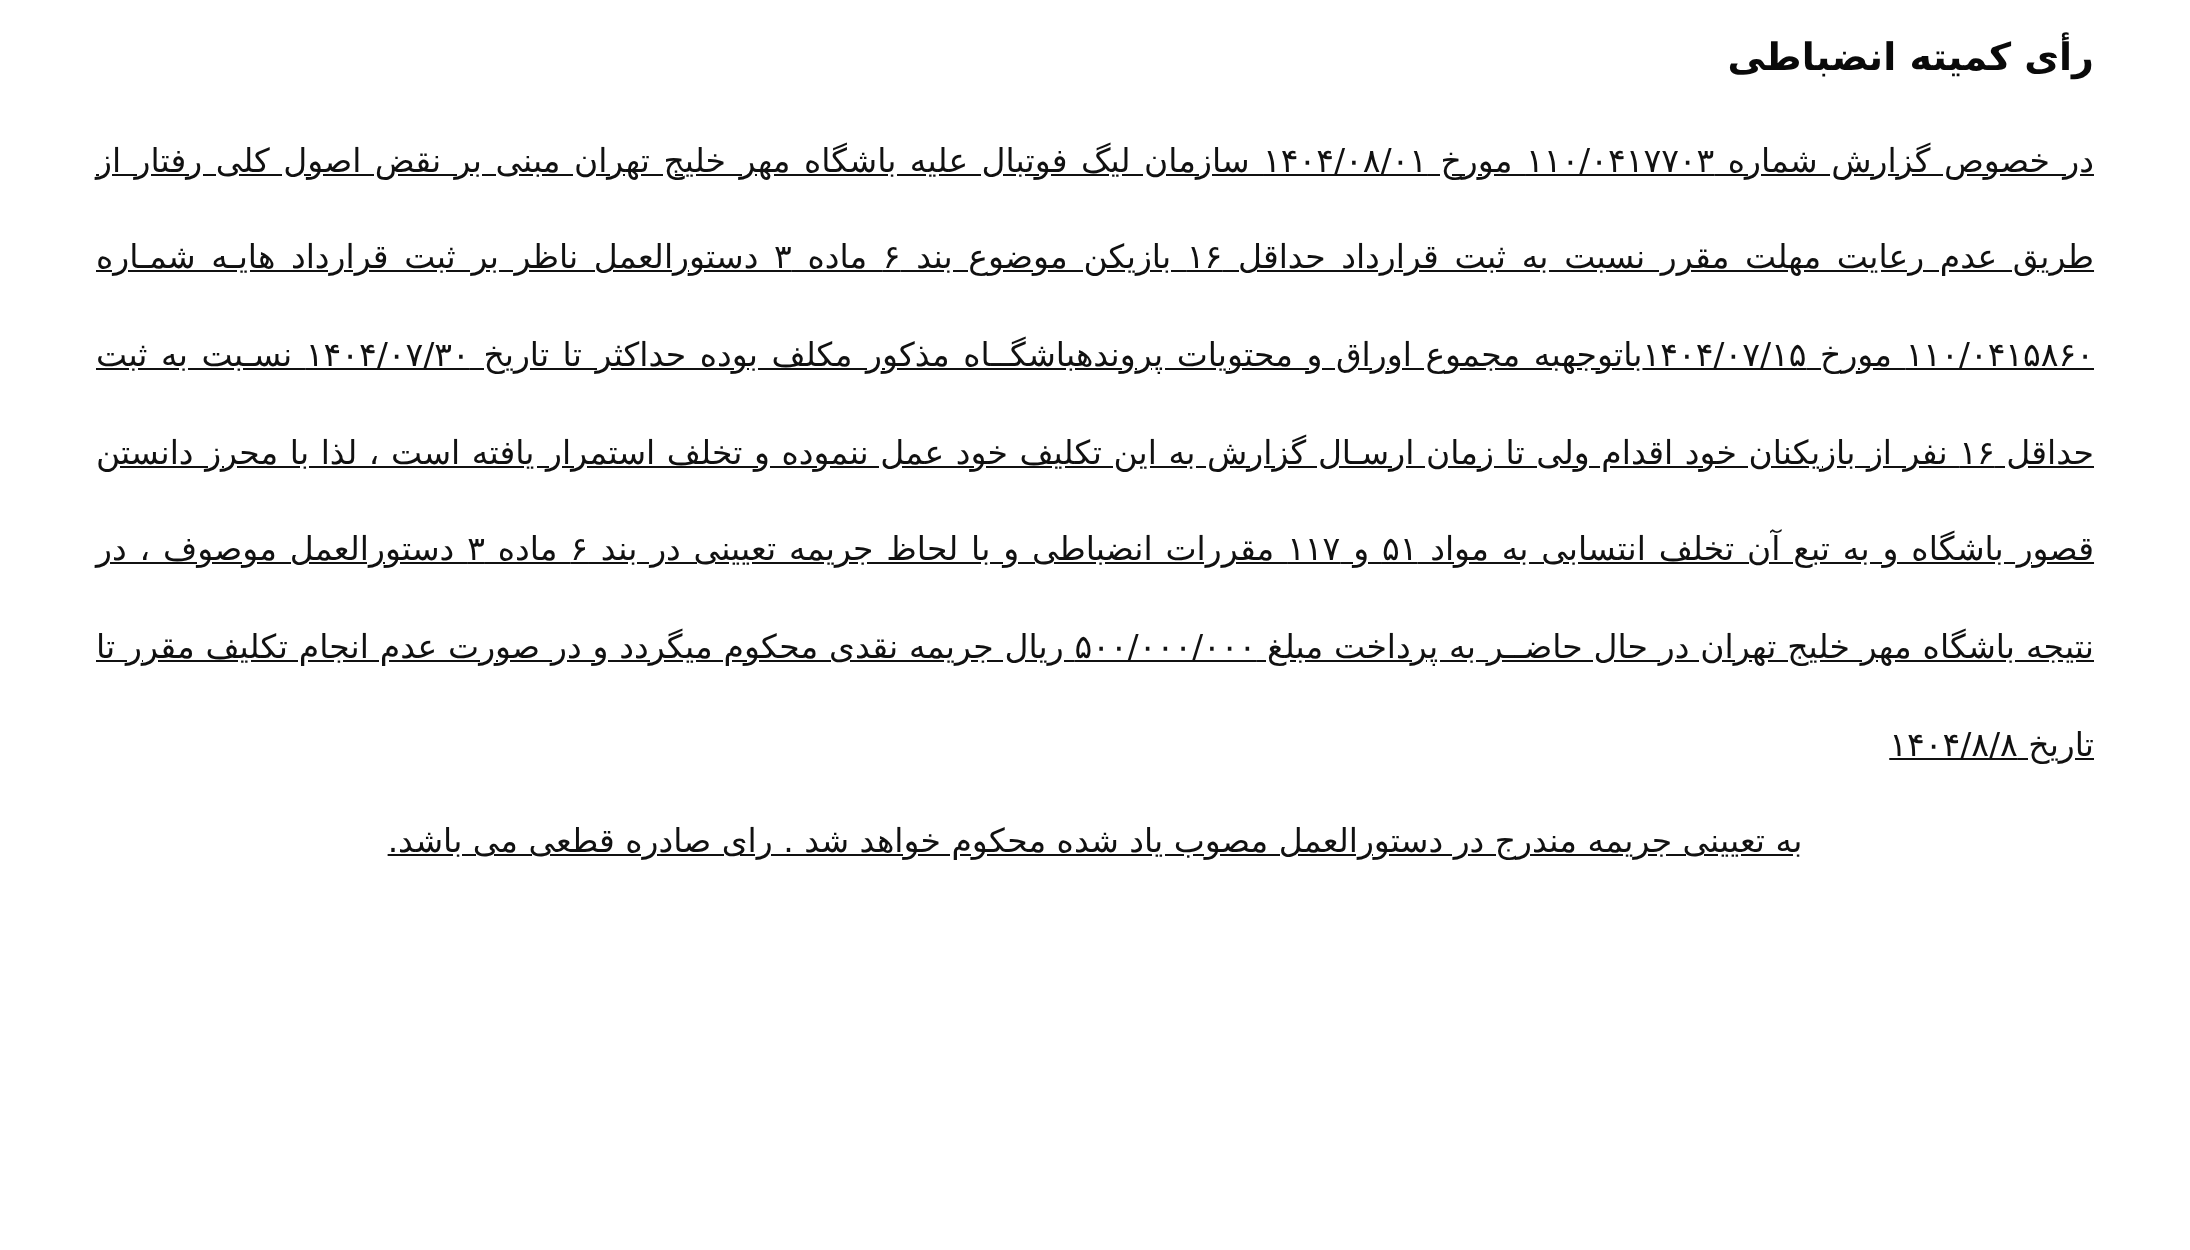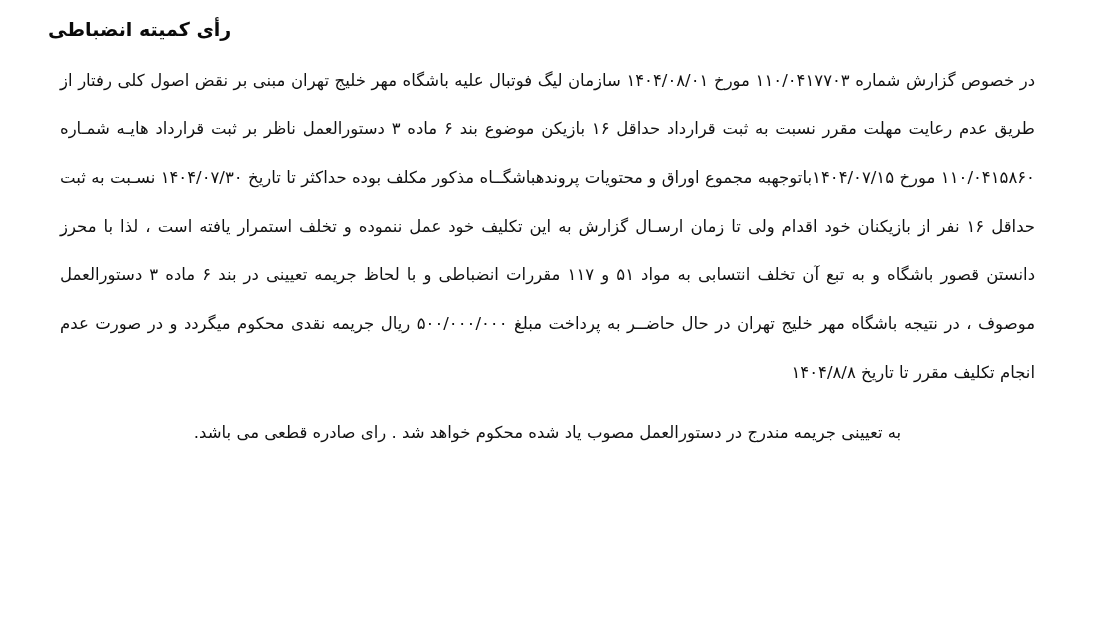--- a/index.html
+++ b/index.html
@@ -16,41 +16,42 @@
   }
   .page {
     position: relative;
     width: 1095px;
     height: 625px;
     box-sizing: border-box;
     padding: 10px 48px 0 48px;
     background: #ffffff;
   }
   .doc-title {
-    text-align: left;
+    text-align: right;
     font-size: 19px;
     font-weight: bold;
     letter-spacing: 0.2px;
     margin: 6px 0 0 0;
     line-height: 1.4;
     color: #0a0a0a;
   }
   .body-text {
     margin-top: 14px;
     font-size: 16.5px;
     line-height: 2.95;
     text-align: justify;
     text-justify: inter-word;
     color: #111111;
     direction: rtl;
   }
   .body-text p {
-    margin: 12px;
+    margin: 0;
     padding: 0;
     text-align: justify;
+    text-decoration: underline;
   }
   .body-text p.last {
     text-align: center;
   }
 </style>
 </head>
 <body>
 
 <div class="page">
 

